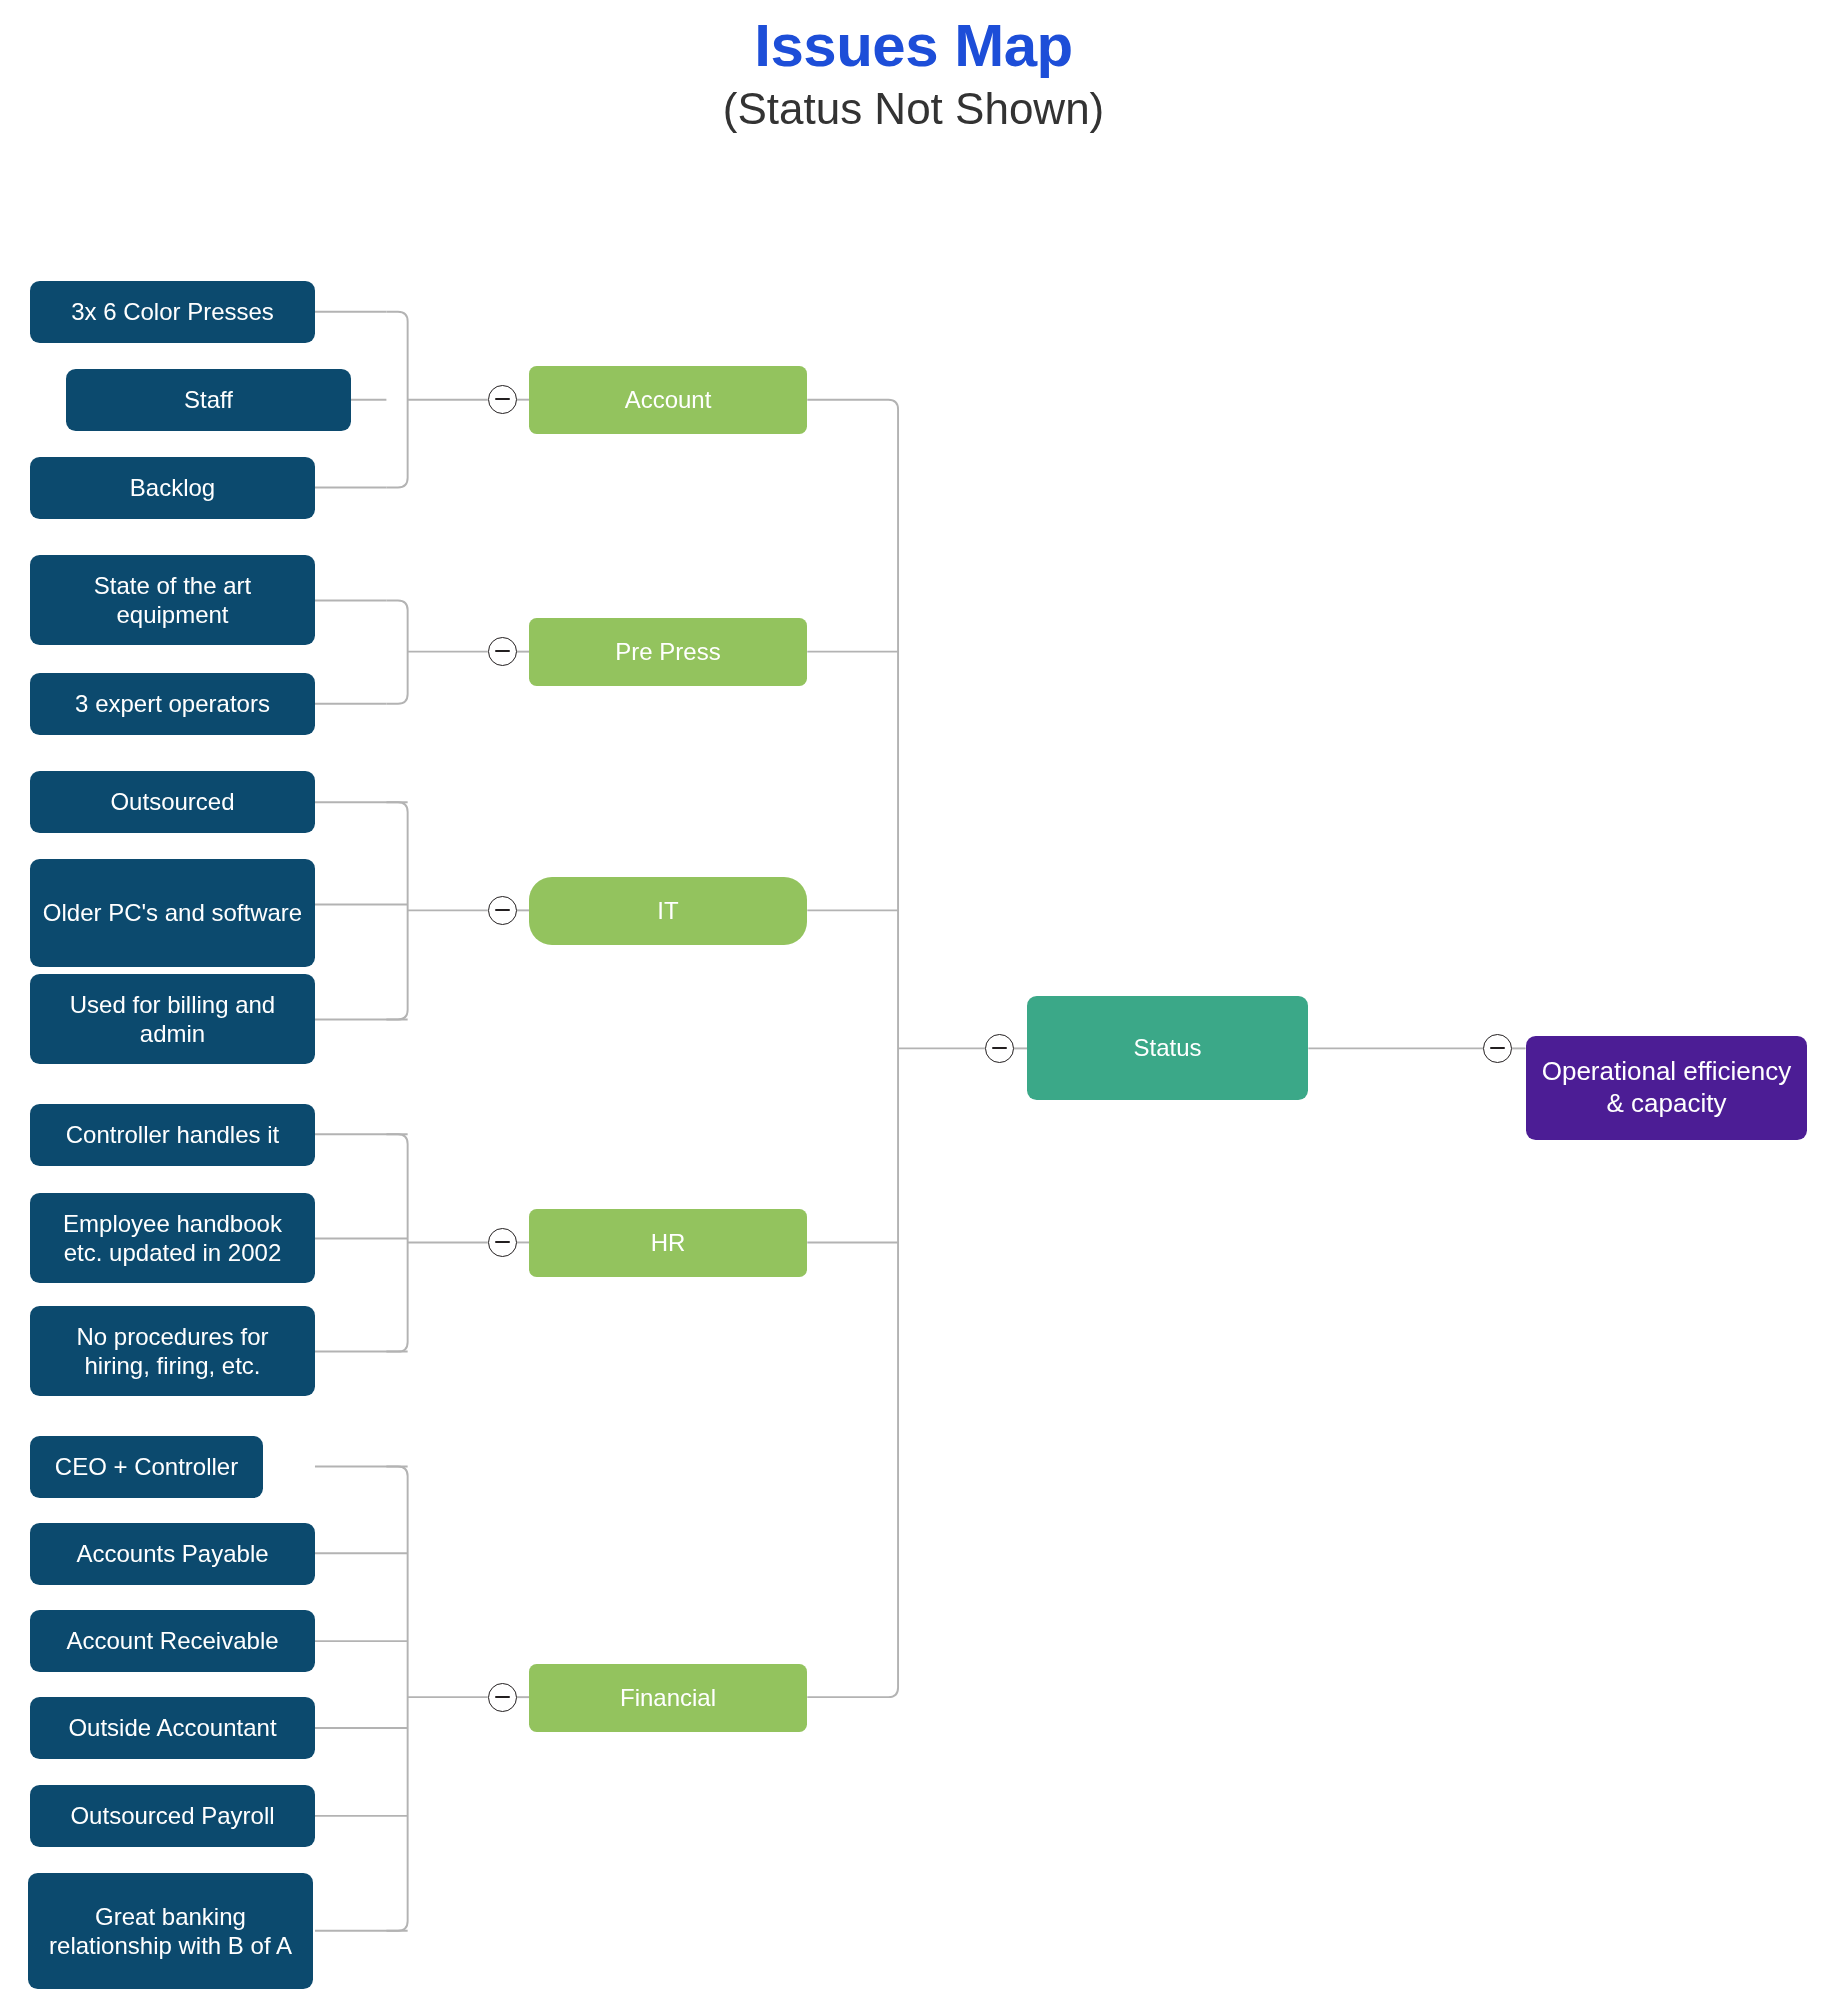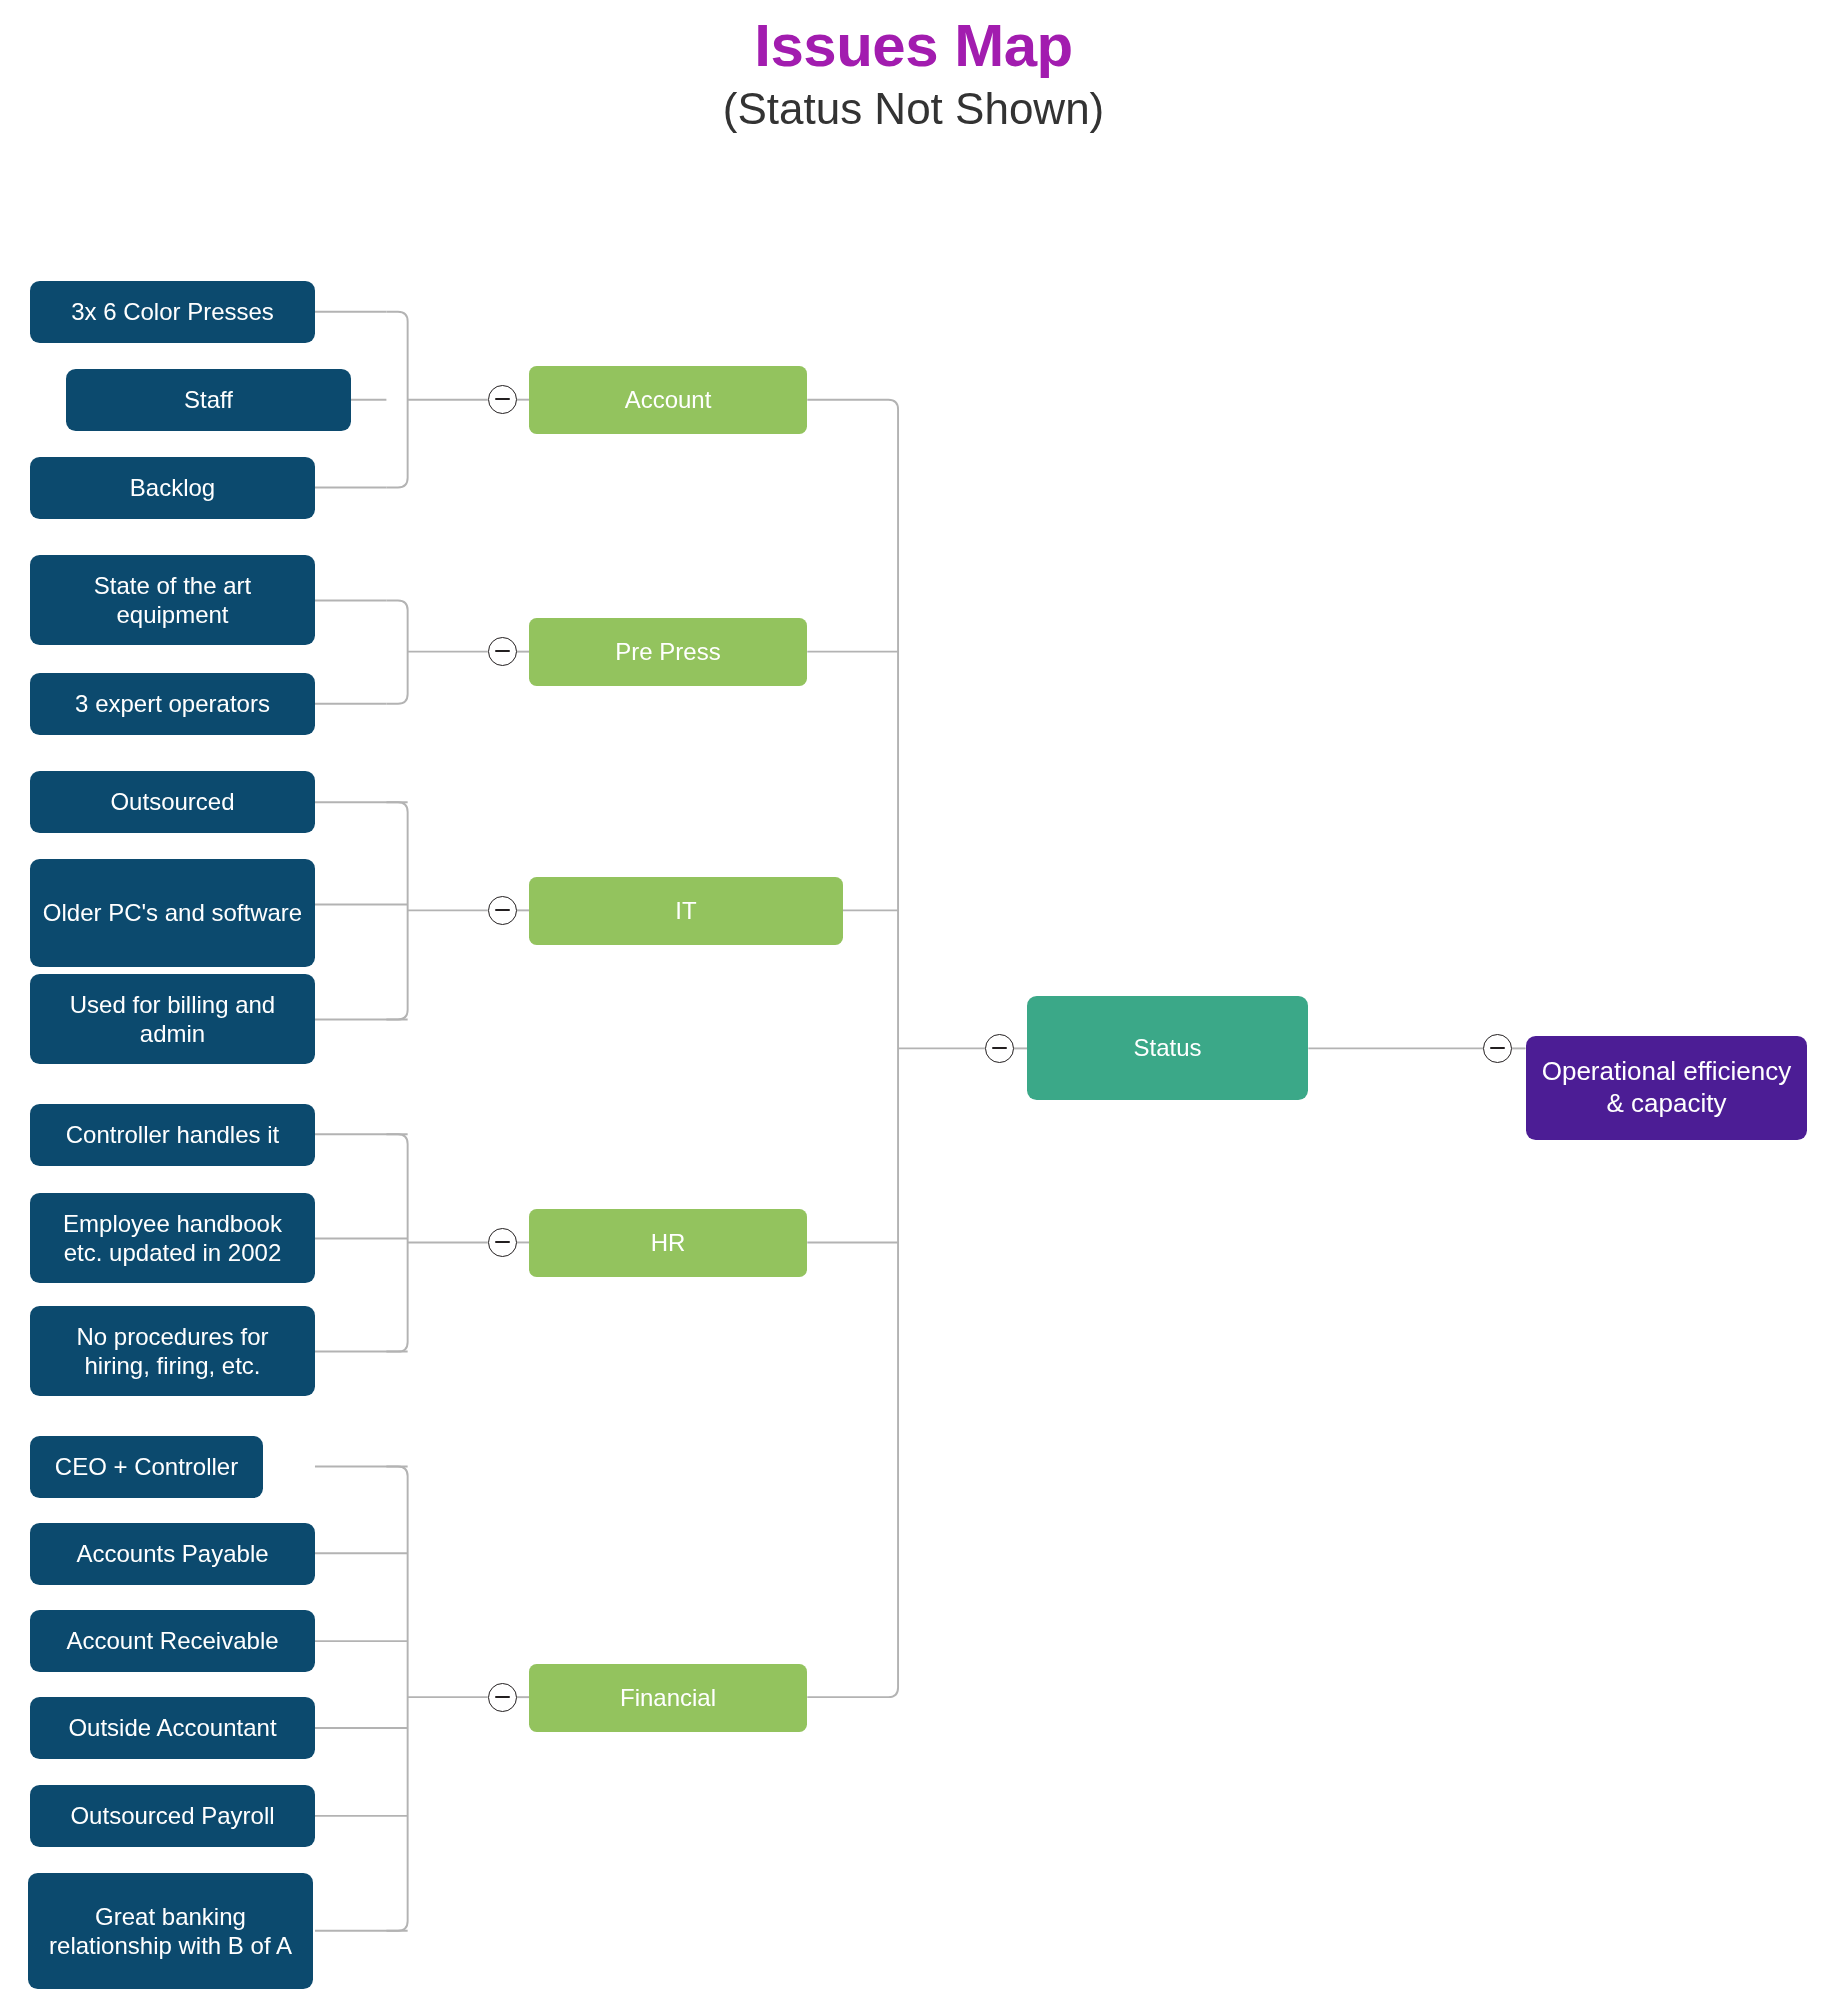--- a/index.html
+++ b/index.html
@@ -24,21 +24,21 @@
     position: absolute;
     left: 0;
     top: 0;
     width: 1827px;
     text-align: center;
     pointer-events: none;
   }
   #map-title {
     font-size: 60px;
     font-weight: bold;
-    color: #a21caf;
+    color: #1d4ed8;
     letter-spacing: -0.5px;
     margin-top: 13.5px;
     line-height: 1.05;
   }
   #map-subtitle {
     font-size: 44px;
     font-weight: normal;
     color: #333333;
     margin-top: 9.7px;
     line-height: 1.05;
@@ -194,21 +194,21 @@
 
   <div class="node node-leaf" style="left:30px; top:1436px; width:233px; height:62px;">CEO + Controller</div>
   <div class="node node-leaf" style="left:30px; top:1523px; width:285px; height:62px;">Accounts Payable</div>
   <div class="node node-leaf" style="left:30px; top:1610px; width:285px; height:62px;">Account Receivable</div>
   <div class="node node-leaf" style="left:30px; top:1697px; width:285px; height:62px;">Outside Accountant</div>
   <div class="node node-leaf" style="left:30px; top:1785px; width:285px; height:62px;">Outsourced Payroll</div>
   <div class="node node-leaf" style="left:28px; top:1873px; width:285px; height:116px;">Great banking relationship with B of A</div>
 
   <div class="node node-branch" style="left:529px; top:366px; width:278px; height:68px;">Account</div>
   <div class="node node-branch" style="left:529px; top:618px; width:278px; height:68px;">Pre Press</div>
-  <div class="node node-branch" style="left:529px; top:877px; width:314px; height:68px;">IT</div>
+  <div class="node node-branch" style="left:529px; top:877px; width:278px; height:68px;border-radius:23px;">IT</div>
   <div class="node node-branch" style="left:529px; top:1209px; width:278px; height:68px;">HR</div>
   <div class="node node-branch" style="left:529px; top:1664px; width:278px; height:68px;">Financial</div>
 
   <div class="node node-root" style="left:1027px; top:996px; width:281px; height:104px;">Status</div>
 
   <div class="node node-goal" style="left:1526px; top:996px; width:281px; height:104px;">Operational efficiency &amp; capacity</div>
 
   <div class="toggle" style="left:488px; top:385px;"></div>
   <div class="toggle" style="left:488px; top:637px;"></div>
   <div class="toggle" style="left:488px; top:896px;"></div>

